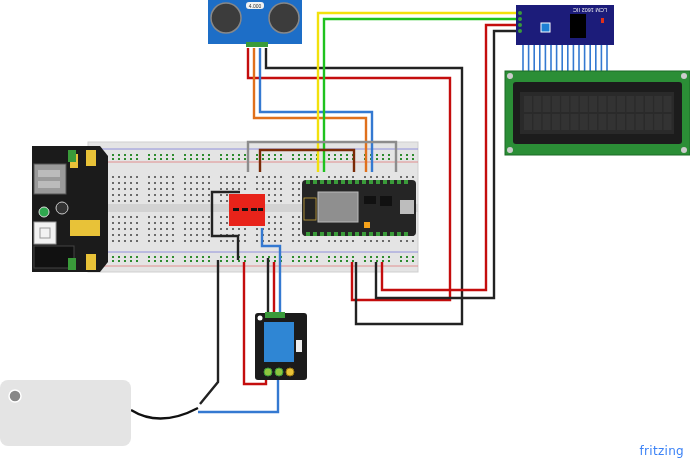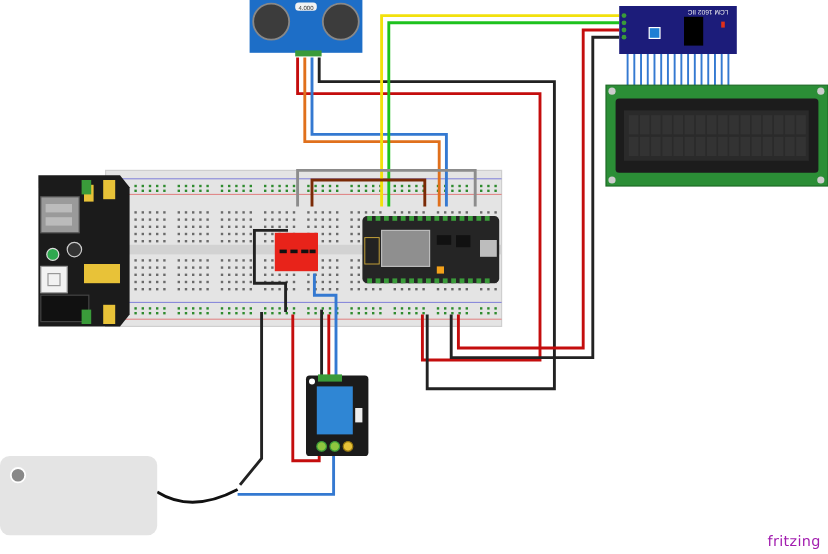--- a/index.html
+++ b/index.html
@@ -1,18 +1,18 @@
 <!DOCTYPE html>
 <html><head>
 <meta charset="utf-8">
 <style>
   html,body{margin:0;padding:0;background:#fff;}
   body{width:690px;height:462px;position:relative;overflow:hidden;font-family:"Liberation Sans",sans-serif;}
   svg#canvas{position:absolute;left:0;top:0;}
-  .watermark{position:absolute;right:6px;bottom:4px;font-size:12px;color:#a21caf;font-family:"DejaVu Sans",sans-serif;letter-spacing:0.3px;}
+  .watermark{position:absolute;right:6px;bottom:4px;font-size:12px;color:#3b82f6;font-family:"DejaVu Sans",sans-serif;letter-spacing:0.3px;}
 </style>
 </head>
 <body>
 
 <svg id="canvas" width="690" height="462" viewBox="0 0 690 462">
 
   <g>
     <rect x="88" y="142" width="330" height="130" fill="#e4e4e4" stroke="#cfcfcf"></rect>
     <line x1="88" y1="149" x2="418" y2="149" stroke="#7b7bd8" stroke-width="0.8"></line>
     <line x1="88" y1="162" x2="418" y2="162" stroke="#e07a7a" stroke-width="0.8"></line>

